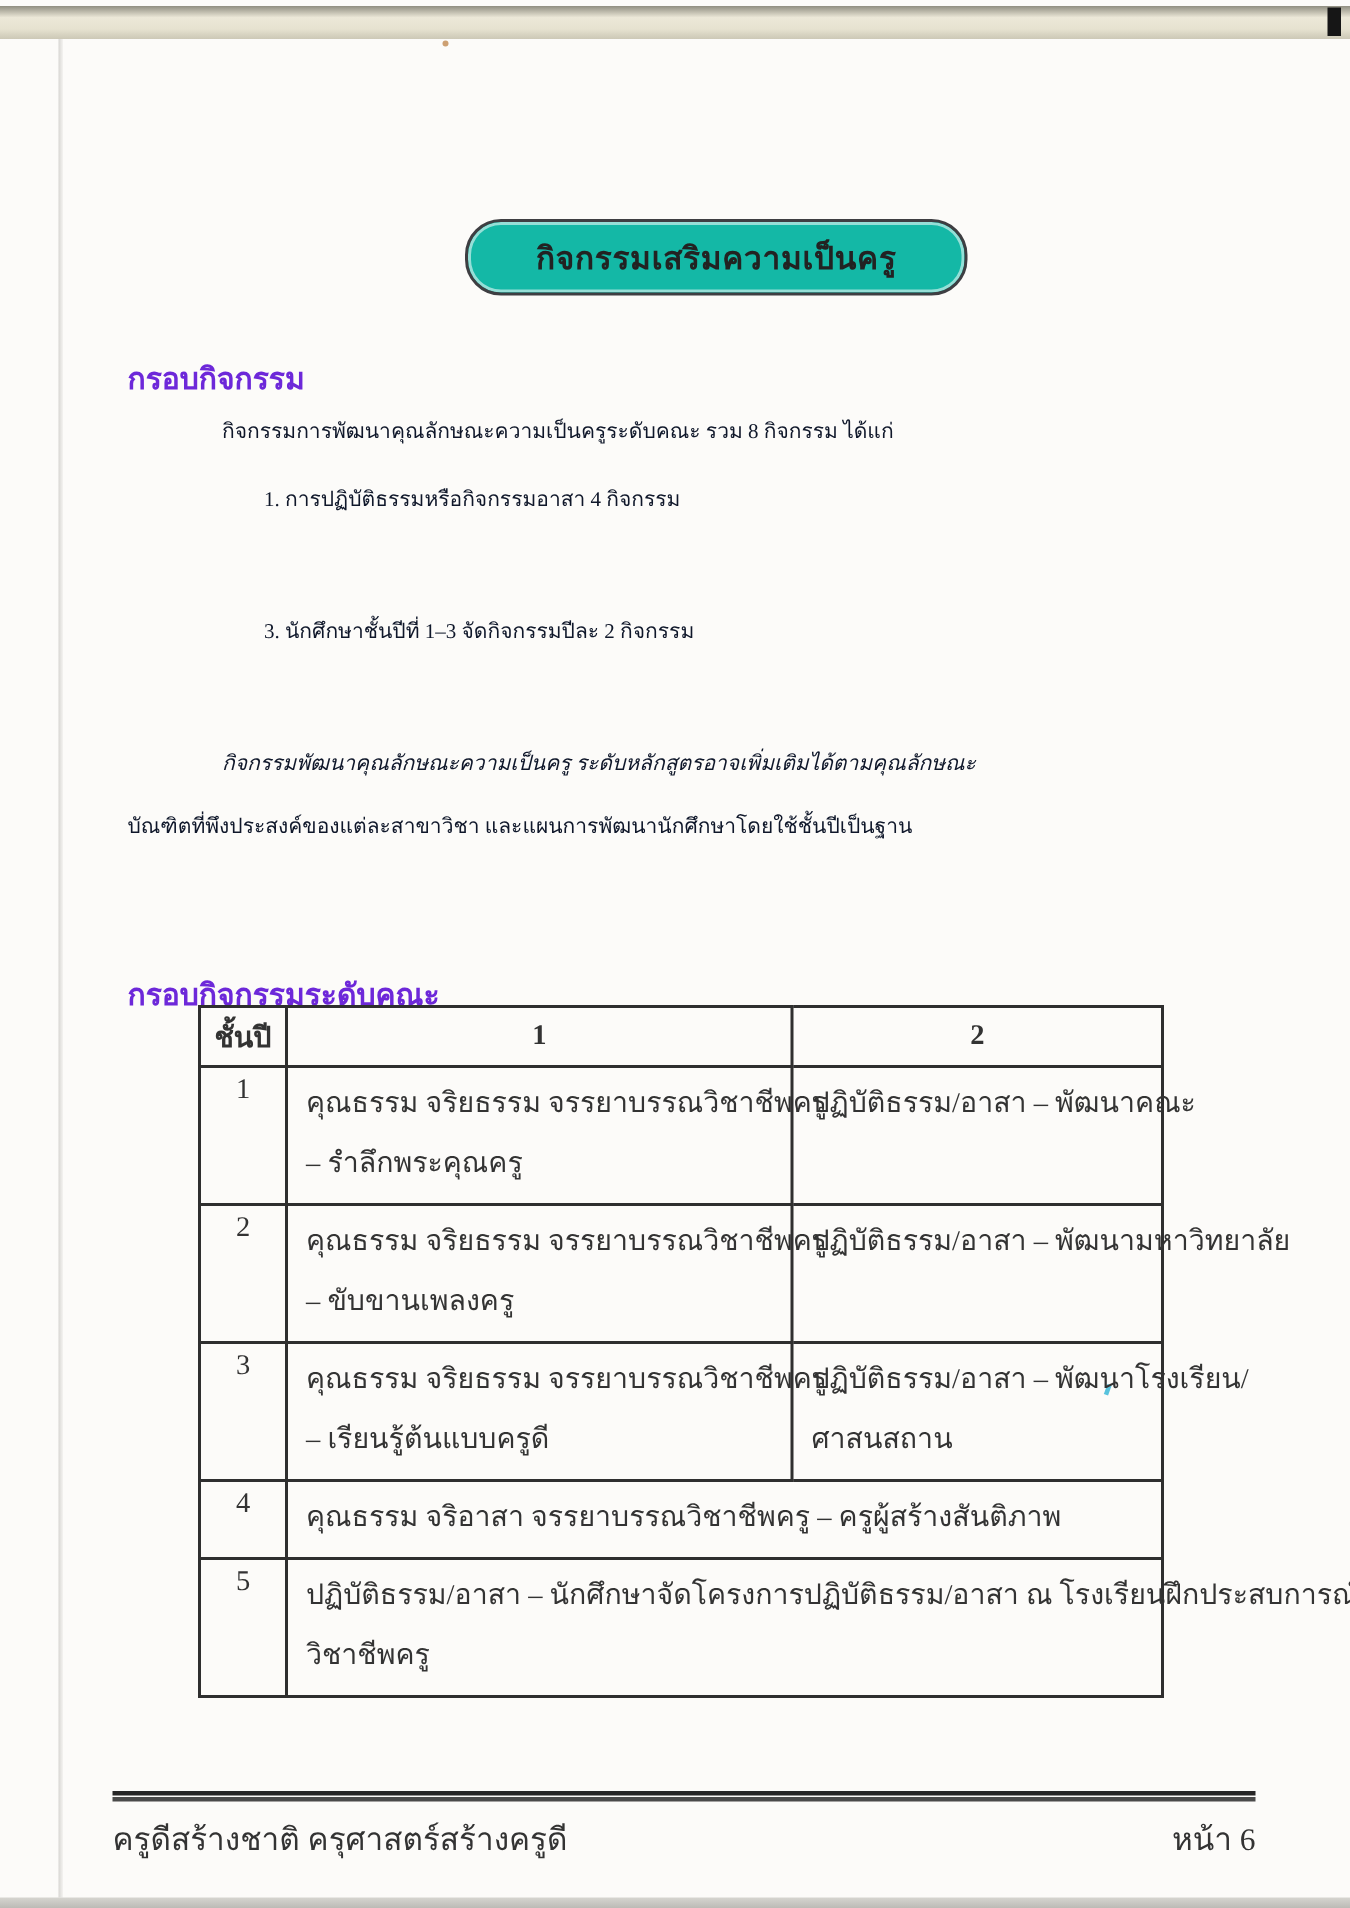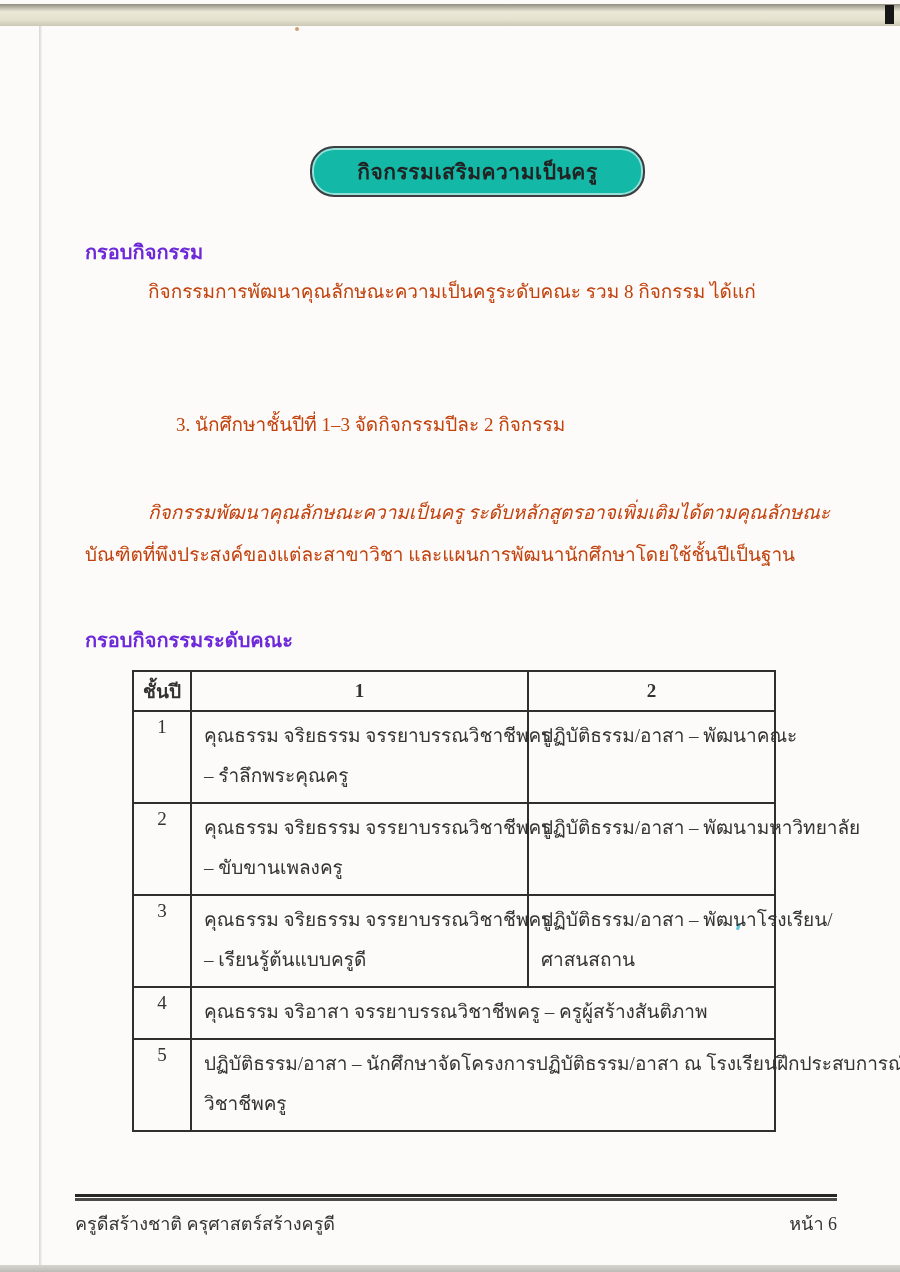--- a/index.html
+++ b/index.html
@@ -41,21 +41,21 @@
     background: #14b8a6;
     border: 2px solid #3e3e42;
     border-radius: 24px;
     box-shadow: inset 0 0 0 2px rgba(255,255,255,0.55);
     display: flex; align-items: center; justify-content: center;
     font-size: 21px; font-weight: bold; color: #222;
     letter-spacing: 0.5px;
   }
 
   .h-bold { position: absolute; font-size: 20px; font-weight: bold; color: #6d28d9; }
-  .bodytext { position: absolute; font-size: 19px; color: #c2410c; white-space: nowrap; }
+  .bodytext { position: absolute; font-size: 14px; color: #0f172a; white-space: nowrap; }
 
   
   .tbl-wrap { position: absolute; left: 118px; top: 670px; width: 644px; padding-left: 14px; }
   table.act {
     border-collapse: collapse; width: 100%;
     font-size: 19px; color: #333;
     table-layout: fixed;
   }
   table.act th, table.act td {
     border: 2px solid #2f2f2f;
@@ -74,21 +74,21 @@
   
   .footer {
     position: absolute; left: 75px; top: 1194px; width: 762px;
   }
   .footer-rule {
     height: 3px; background: #262626;
     box-shadow: 0 4px 0 0 #4a4a4a;
   }
   .footer-text {
     display: flex; justify-content: space-between;
-    margin-top: 12px; font-size: 18px; color: #333;
+    margin-top: 12px; font-size: 21px; color: #333;
   }
 </style>
 </head>
 <body>
 
 <div class="page">
 
   <div class="top-strip"></div>
   <div class="corner-mark"></div>
   <div class="fold-line"></div>
@@ -97,26 +97,27 @@
   <div class="speck-cyan"></div>
 
   <div class="title-box">
     <span>กิจกรรมเสริมความเป็นครู</span>
   </div>
 
   <div class="h-bold" style="left:85px; top:236px;">กรอบกิจกรรม</div>
 
   <div class="bodytext" style="left:148px; top:276px;">กิจกรรมการพัฒนาคุณลักษณะความเป็นครูระดับคณะ รวม 8 กิจกรรม ได้แก่</div>
 
+  <div class="bodytext" style="left:176px; top:321px;">1. การปฏิบัติธรรมหรือกิจกรรมอาสา  4 กิจกรรม</div>
   <div class="bodytext" style="left:176px; top:409px;">3. นักศึกษาชั้นปีที่ 1–3 จัดกิจกรรมปีละ 2 กิจกรรม</div>
 
   <div class="bodytext" style="left:148px; top:497px;font-style:italic;">กิจกรรมพัฒนาคุณลักษณะความเป็นครู ระดับหลักสูตรอาจเพิ่มเติมได้ตามคุณลักษณะ</div>
   <div class="bodytext" style="left:85px; top:539px;">บัณฑิตที่พึงประสงค์ของแต่ละสาขาวิชา และแผนการพัฒนานักศึกษาโดยใช้ชั้นปีเป็นฐาน</div>
 
-  <div class="h-bold" style="left:85px; top:624px;">กรอบกิจกรรมระดับคณะ</div>
+  <div class="h-bold" style="left:85px; top:647px;">กรอบกิจกรรมระดับคณะ</div>
 
   <div class="tbl-wrap">
     <table class="act">
       <colgroup>
           <col style="width:58px;">
           <col style="width:337px;">
           <col>
         </colgroup>
       <tbody>
           <tr>

